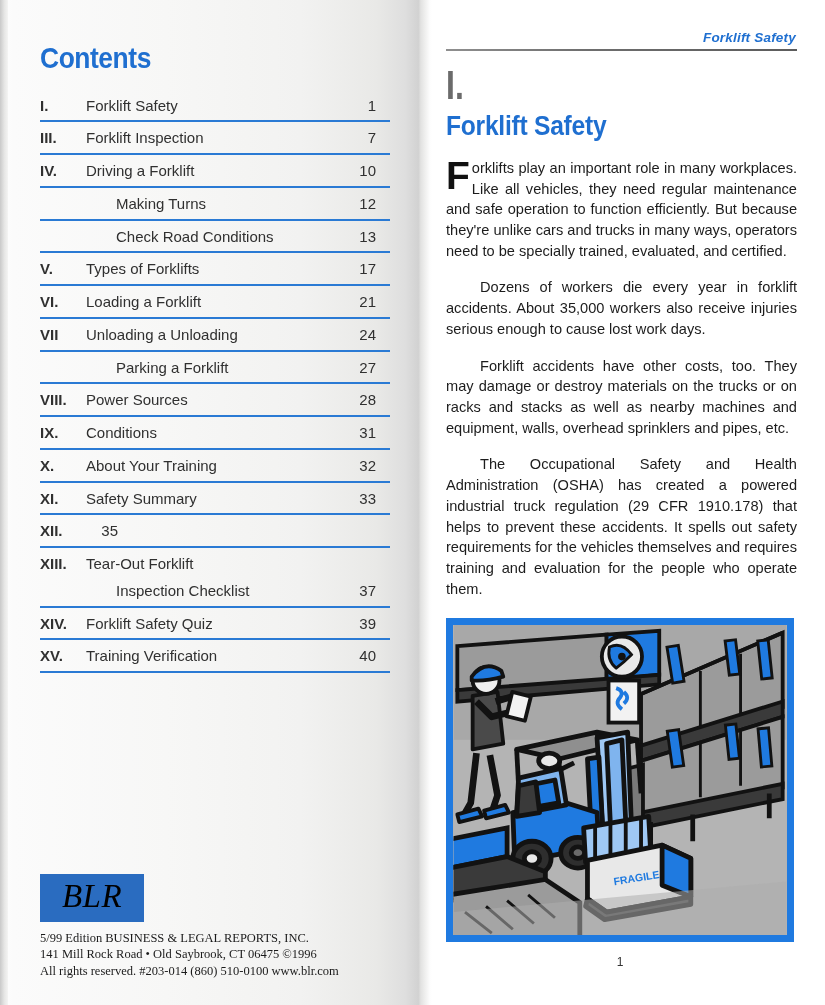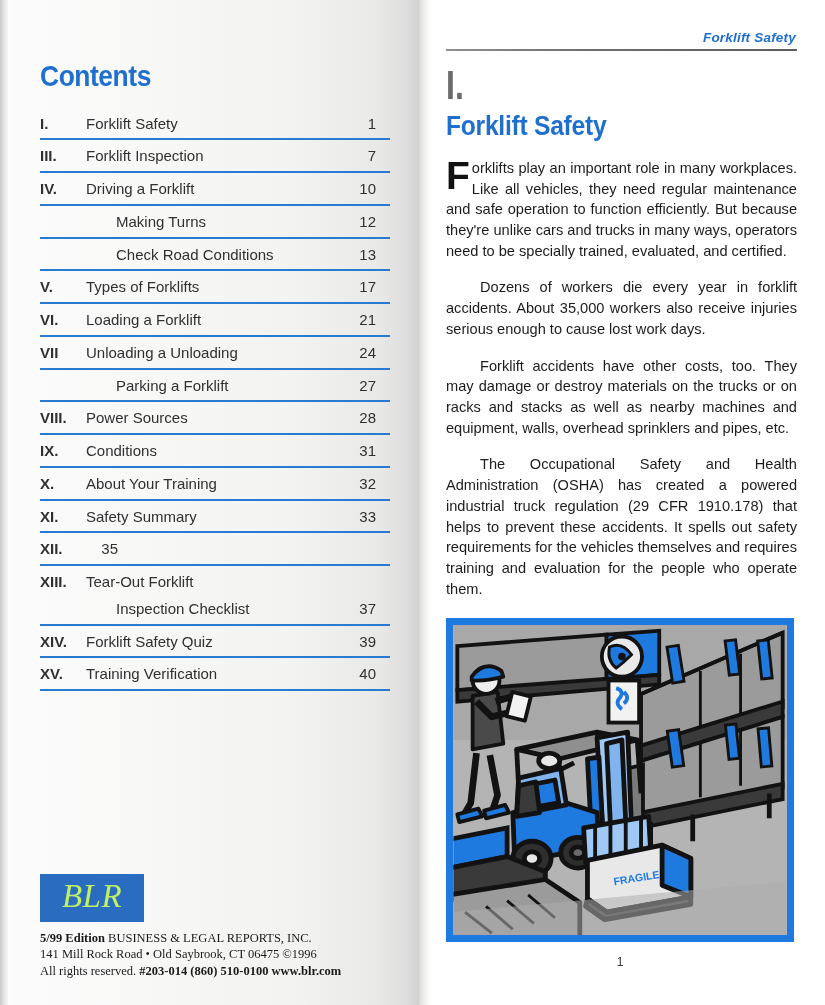--- a/index.html
+++ b/index.html
@@ -25,21 +25,21 @@
     background:
       linear-gradient(to right, #ffffff 0%, #fbfbfb 3%, #f7f7f6 40%, #f2f2f1 72%, #e9e9e7 90%, #dedede 97%, #d2d2d2 100%);
   }
   .page-left::before {
     content:"";
     position:absolute; left:0; top:0; bottom:0; width:8px;
     background: linear-gradient(to right,#c9c9c9 0%, #e6e6e5 55%, #f4f4f3 100%);
   }
   .left-inner {
     position: absolute;
-    left: 40px; top: 60px; right: 22px;
+    left: 40px; top: 42px; right: 22px;
   }
   .contents-title {
     color: #1f6fd0;
     font-size: 30px;
     font-weight: bold;
     letter-spacing: -0.5px;
     font-family: "Liberation Sans Narrow", "Liberation Sans", sans-serif;
     transform: scaleX(0.88);
     transform-origin: left center;
     margin: 0 0 16px 0;
@@ -86,35 +86,35 @@
     bottom: 26px;
     width: 350px;
   }
   .blr-logo {
     width: 104px; height: 48px;
     background: #2a6cc0;
     display: flex; align-items: center; justify-content: center;
     margin-bottom: 8px;
   }
   .blr-logo-text {
-    color: #bef264;
+    color: #000000;
     font-family: "Liberation Serif", serif;
     font-style: italic;
     font-size: 33px;
     letter-spacing: 0.5px;
     line-height: 1;
     padding-bottom: 2px;
   }
   .blr-lines {
     font-family: "Liberation Serif", serif;
     font-size: 12.5px;
     color: #1a1a1a;
     line-height: 1.32;
   }
-  .blr-lines b { font-weight: bold; }
+  .blr-lines b { font-weight: normal; }
 
   
   .gutter {
     width: 14px; height: 1005px;
     background: linear-gradient(to right,
        #cfcfcf 0%, #e2e2e1 20%, #f1f1f0 55%, #fdfdfd 85%, #ffffff 100%);
   }
 
   
   .page-right {

